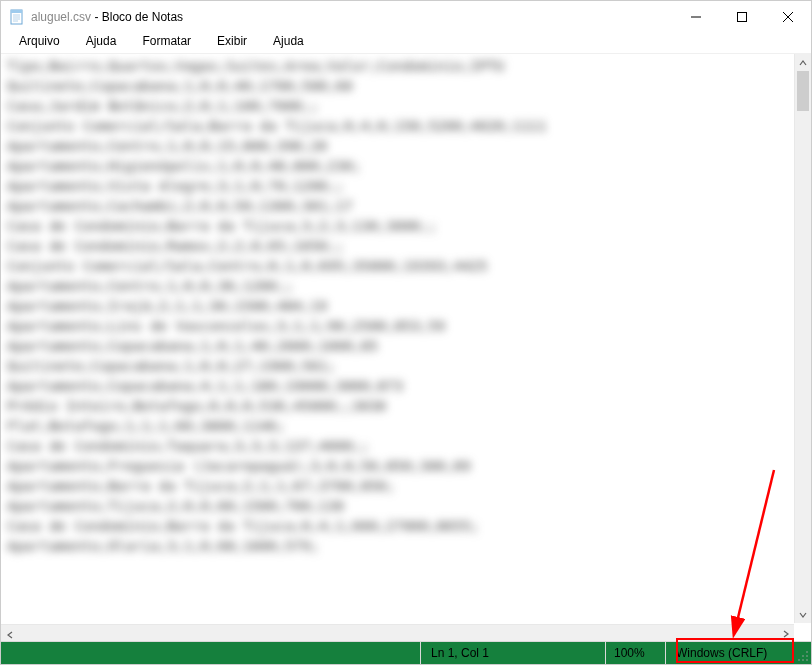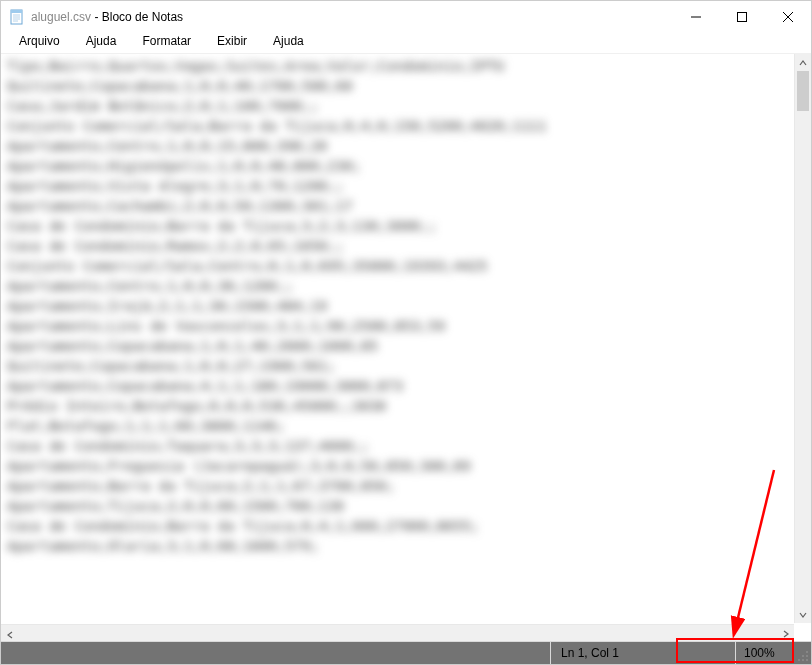--- a/index.html
+++ b/index.html
@@ -16,21 +16,21 @@
   .menu-item { font-size: 12px; padding: 2px 6px; cursor: pointer; }
   .editor-area { flex: 1; position: relative; border-top: 1px solid #f0f0f0; overflow: hidden; }
   .editor-text { position: absolute; left: 6px; top: 2px; right: 26px; font-family: Consolas, monospace; font-size: 14px; line-height: 20px; color: #444; white-space: pre; filter: blur(4.5px); user-select: none; }
   .vscroll { position: absolute; right: 0; top: 0; bottom: 18px; width: 17px; background: #f0f0f0; border-left: 1px solid #e8e8e8; }
   .vscroll .up, .vscroll .down { height: 17px; display: flex; align-items: center; justify-content: center; font-size: 9px; color: #606060; cursor: pointer; }
   .vscroll .down { position: absolute; bottom: 0; width: 100%; }
   .vscroll .thumb { position: absolute; top: 17px; left: 2px; right: 2px; height: 40px; background: #cdcdcd; }
   .hscroll { position: absolute; left: 0; right: 17px; bottom: 0; height: 17px; background: #f0f0f0; border-top: 1px solid #e8e8e8; }
   .hscroll .left, .hscroll .right { width: 17px; height: 17px; display: inline-flex; align-items: center; justify-content: center; font-size: 9px; color: #606060; cursor: pointer; }
   .hscroll .right { position: absolute; right: 0; }
-  .statusbar { height: 23px; border-top: 1px solid #d9d9d9; display: flex; font-size: 12px; color: #000; background: #737373; }
+  .statusbar { height: 23px; border-top: 1px solid #d9d9d9; display: flex; font-size: 12px; color: #000; background: #15803d; }
   .status-cell { border-left: 1px solid #d9d9d9; padding: 3px 10px; display: flex; align-items: center; }
   .status-spacer { flex: 1; }
   .status-grip { width: 16px; display: flex; align-items: flex-end; justify-content: flex-end; padding: 2px; }
   .highlight-box { position: absolute; border: 2.5px solid #ff0000; z-index: 50; pointer-events: none; }
   .arrow { position: absolute; z-index: 49; pointer-events: none; }
 </style>
 </head>
 <body>
 
 <div class="window">
@@ -130,20 +130,21 @@
             <path d="M2 1 L6 4 L2 7" fill="none" stroke="#606060" stroke-width="1.2"></path>
           </svg>
       </div>
     </div>
   </div>
 
   <div class="statusbar">
     <div class="status-spacer"></div>
     <div class="status-cell" style="width:185px;">Ln 1, Col 1</div>
     <div class="status-cell" style="width:60px;padding-left:8px;">100%</div>
+    <div class="status-cell" style="width:130px;">Windows (CRLF)</div>
     <div class="status-grip">
       <svg width="12" height="12">
         <circle cx="10" cy="10" r="0.8" fill="#a0a0a0"></circle>
         <circle cx="10" cy="6" r="0.8" fill="#a0a0a0"></circle>
         <circle cx="6" cy="10" r="0.8" fill="#a0a0a0"></circle>
         <circle cx="10" cy="2" r="0.8" fill="#a0a0a0"></circle>
         <circle cx="6" cy="6" r="0.8" fill="#a0a0a0"></circle>
         <circle cx="2" cy="10" r="0.8" fill="#a0a0a0"></circle>
       </svg>
     </div>

